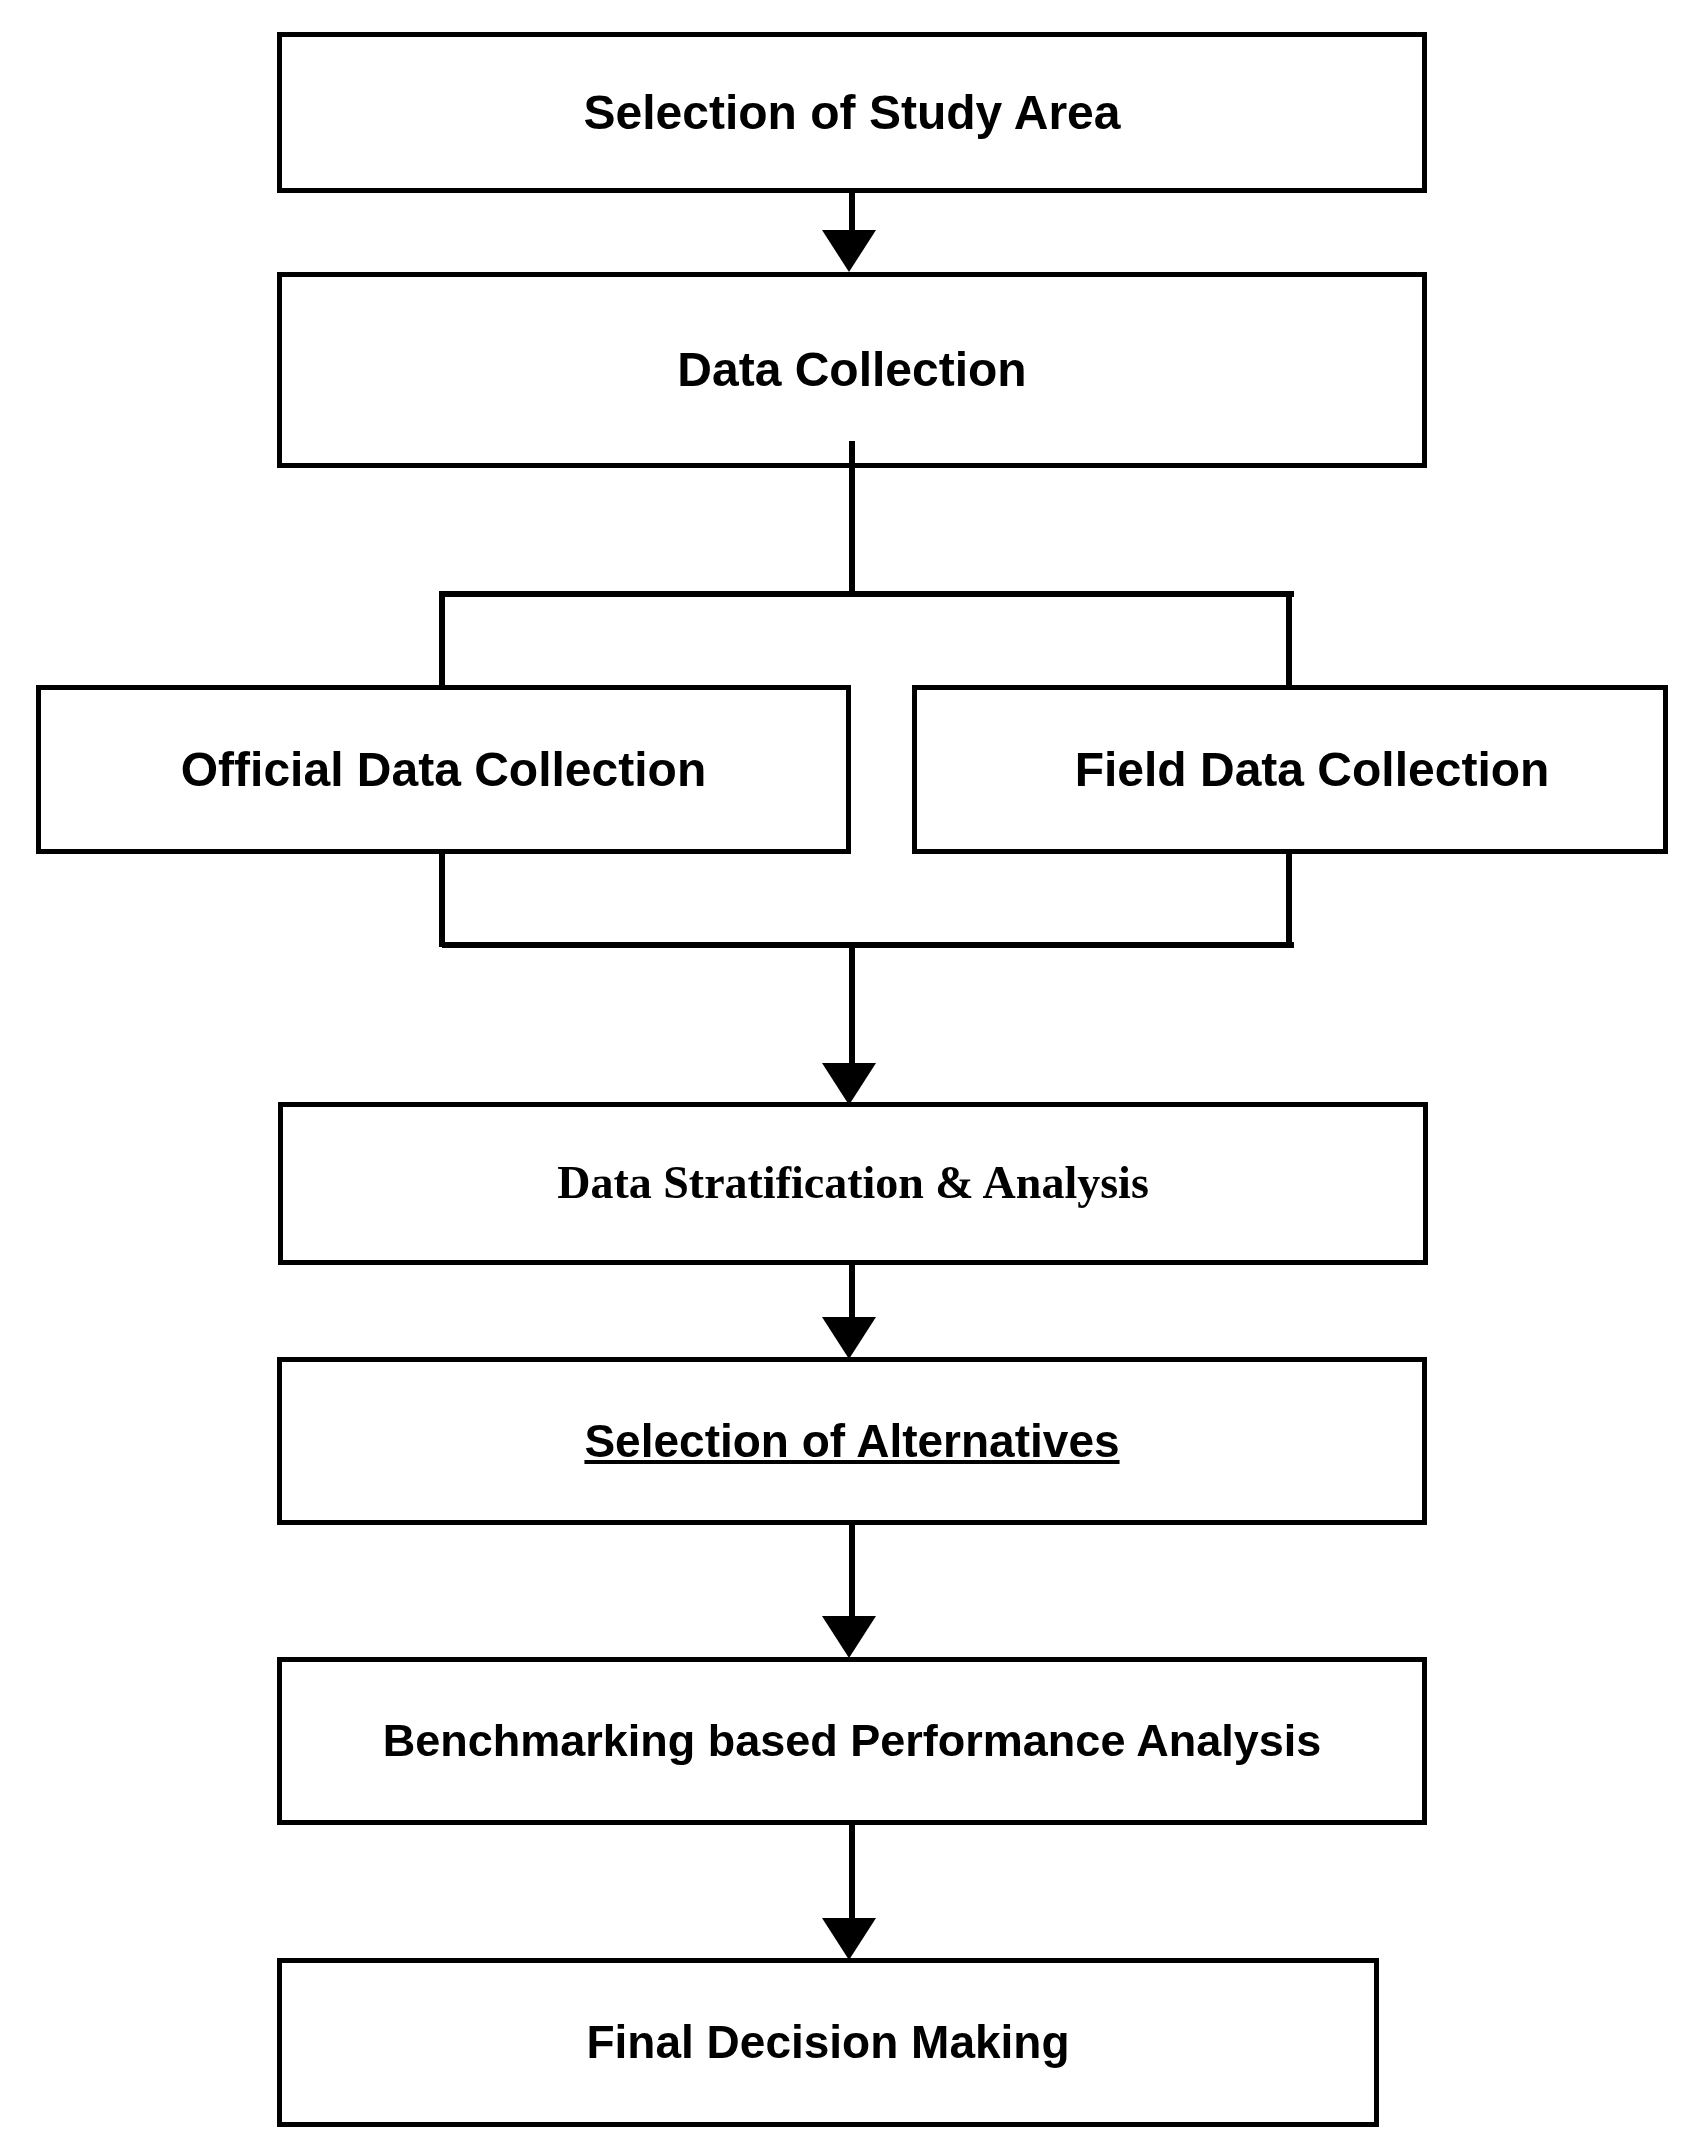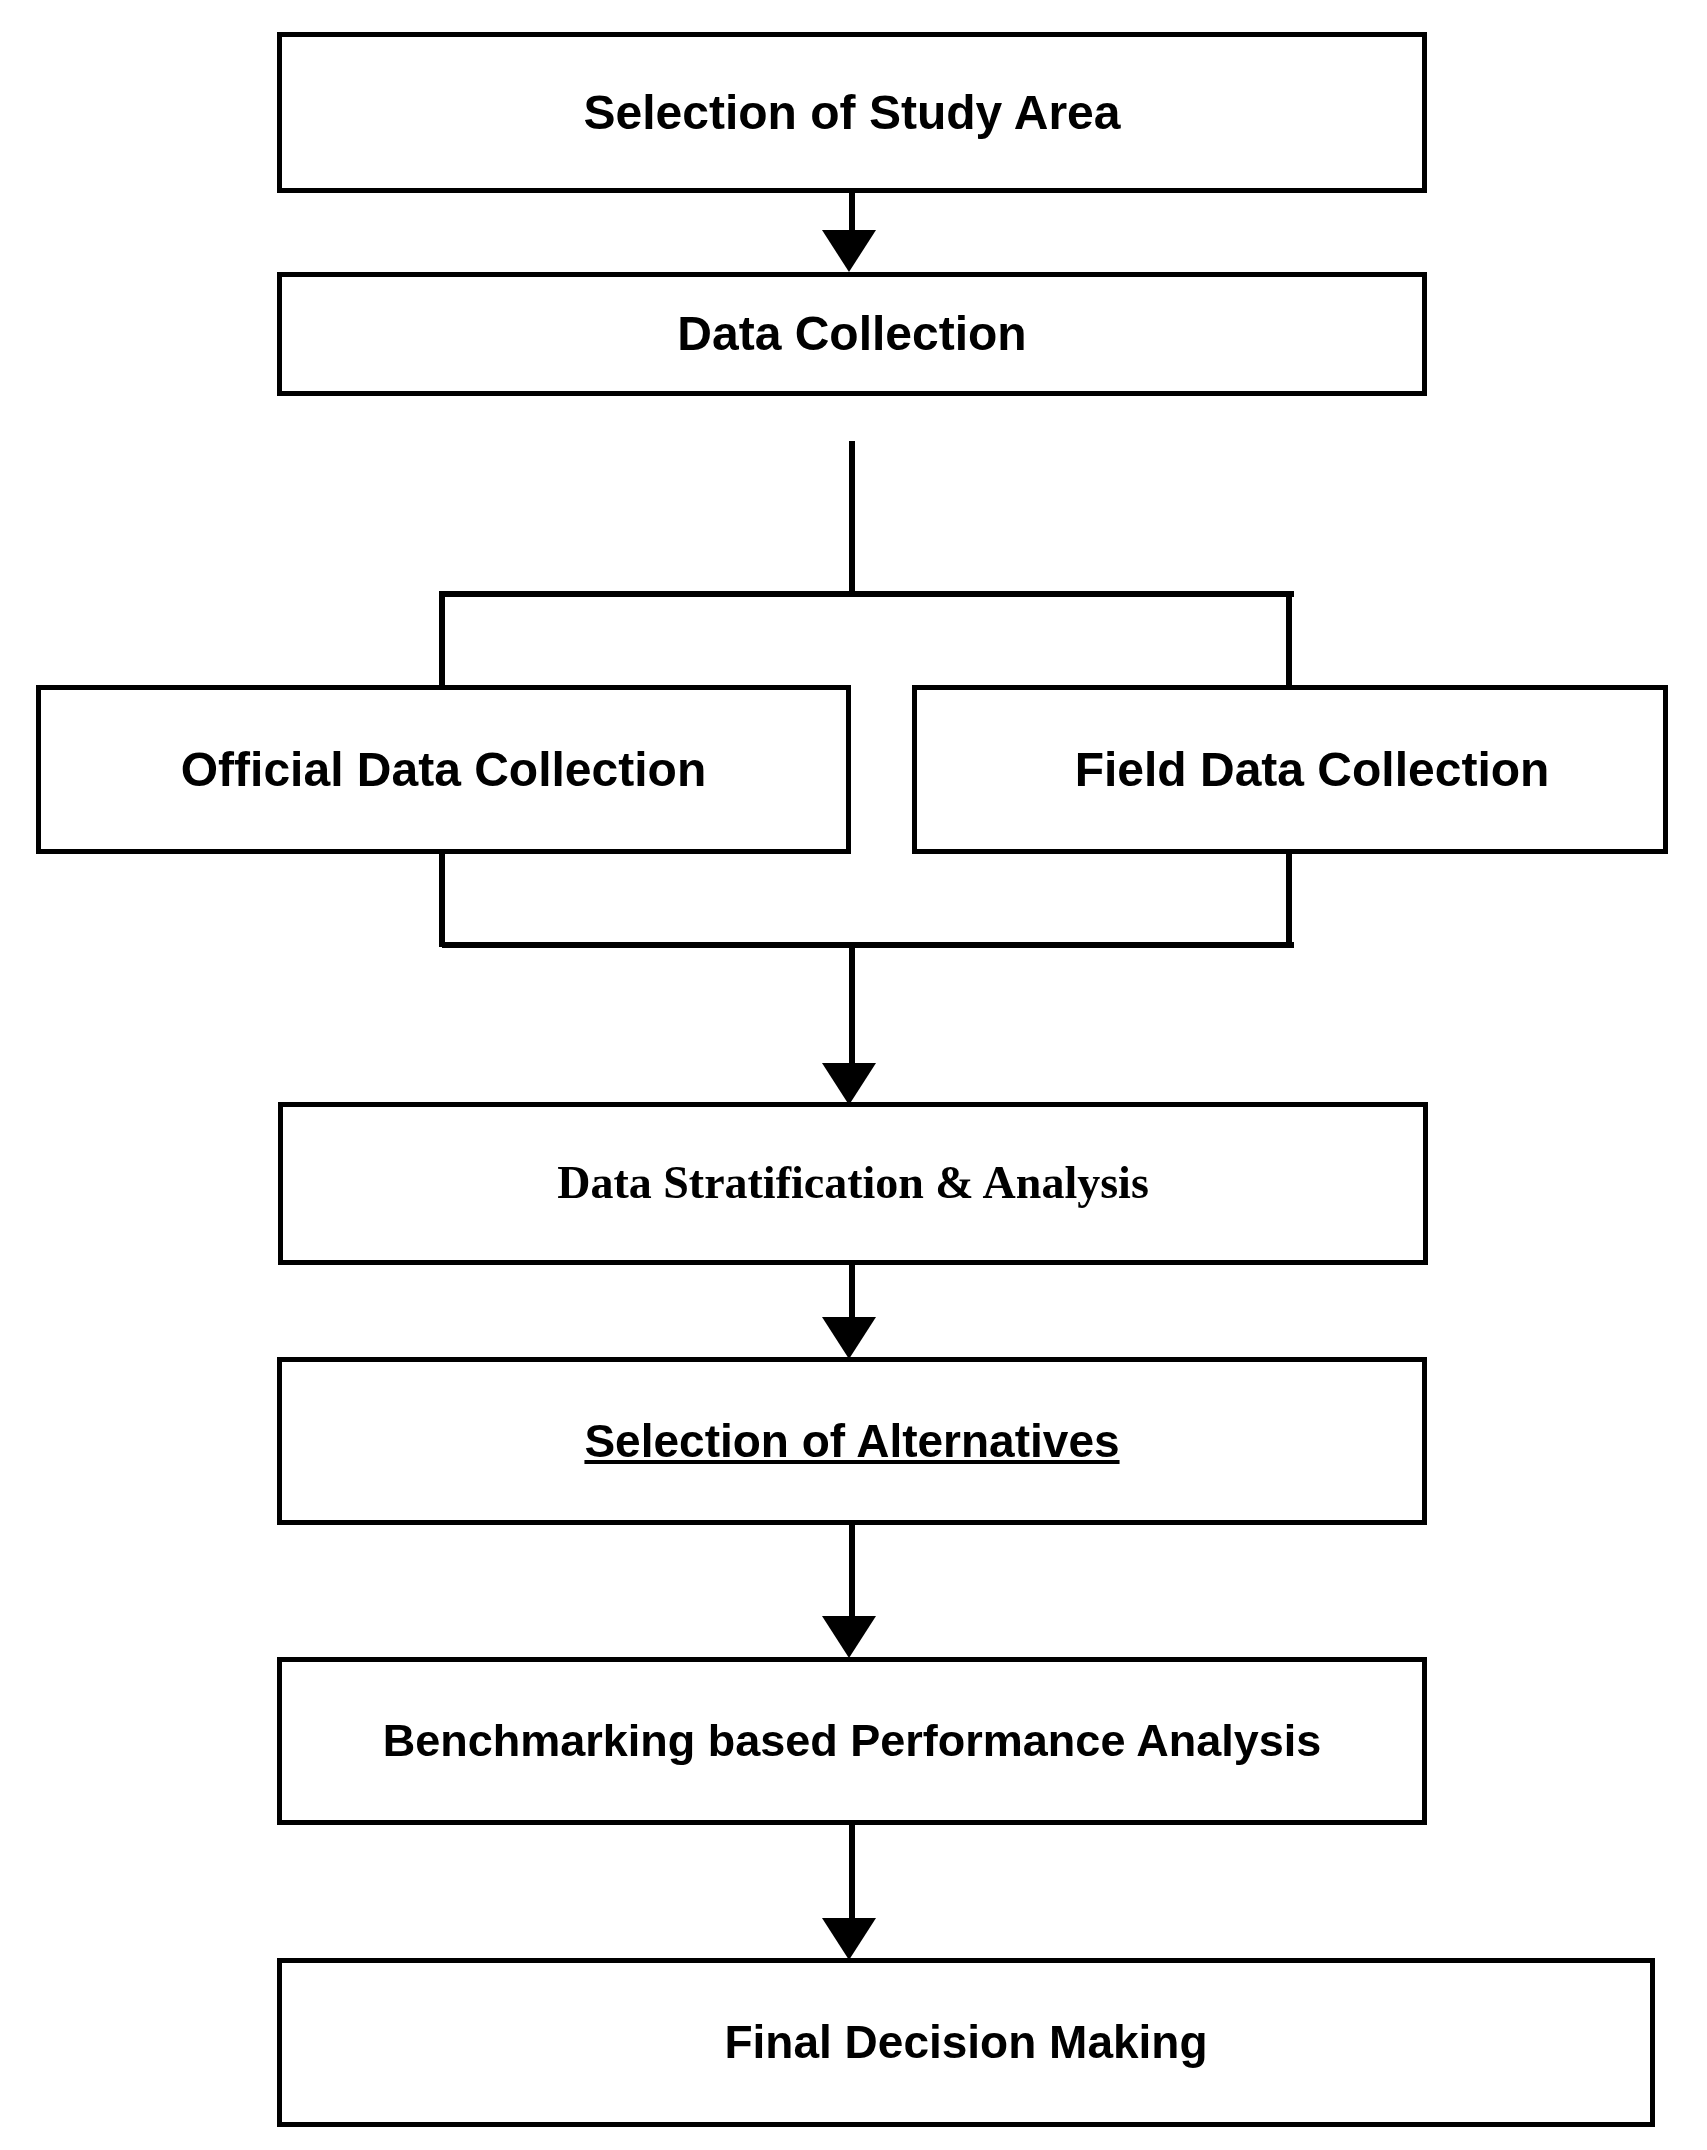--- a/index.html
+++ b/index.html
@@ -33,27 +33,27 @@
   }
   .node-label {
     display: block;
     width: 100%;
     padding: 0 14.4px;
     box-sizing: border-box;
   }
 
   
   .n-study-area      { left: 277px;  top: 32px;   width: 1150px; height: 161px; font-size: 48px; }
-  .n-data-collection { left: 277px;  top: 272px;  width: 1150px; height: 124px; font-size: 48px; }
+  .n-data-collection { left: 277px;  top: 272px;  width: 1150px; height: 196px; font-size: 48px; }
   .n-official        { left: 36px;   top: 685px;  width: 815px; height: 169px; font-size: 48px; }
   .n-field           { left: 912px; top: 685px;  width: 756px; height: 169px; font-size: 48px; padding-left: 44px; }
   .n-stratification  { left: 278px;  top: 1102px; width: 1150px; height: 163px; font-size: 46px; font-family: Liberation Serif, serif; }
   .n-alternatives    { left: 277px;  top: 1357px; width: 1150px; height: 168px; font-size: 46px; text-decoration: underline; }
   .n-benchmarking    { left: 277px;  top: 1657px; width: 1150px; height: 168px; font-size: 45px; }
-  .n-final           { left: 277px;  top: 1958px; width: 1378px; height: 169px; font-size: 46px; }
+  .n-final           { left: 277px;  top: 1958px; width: 1102px; height: 169px; font-size: 46px; }
 
   
   .conn-v {
     position: absolute;
     background: #000000;
     width: 5.8px;
   }
   .conn-h {
     position: absolute;
     background: #000000;

